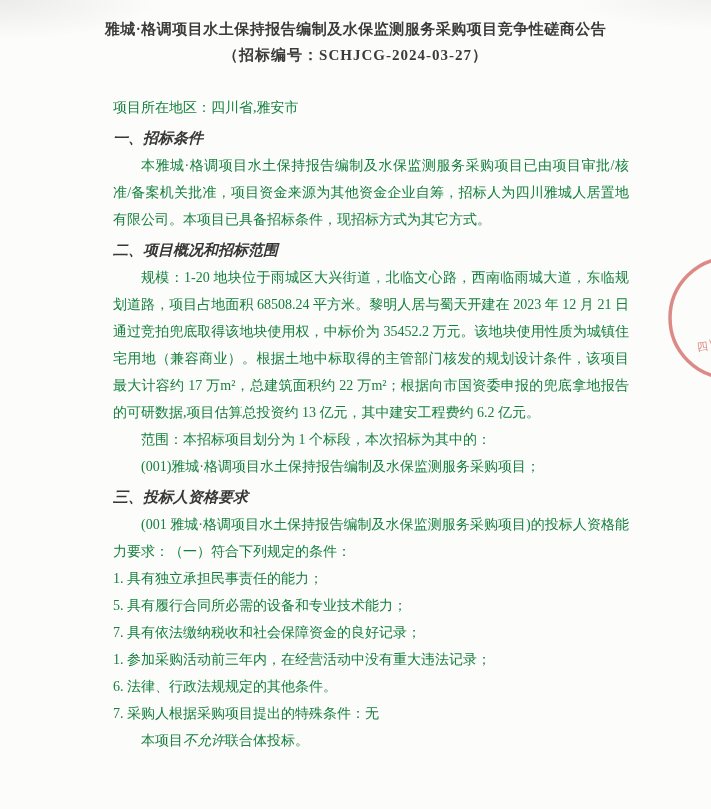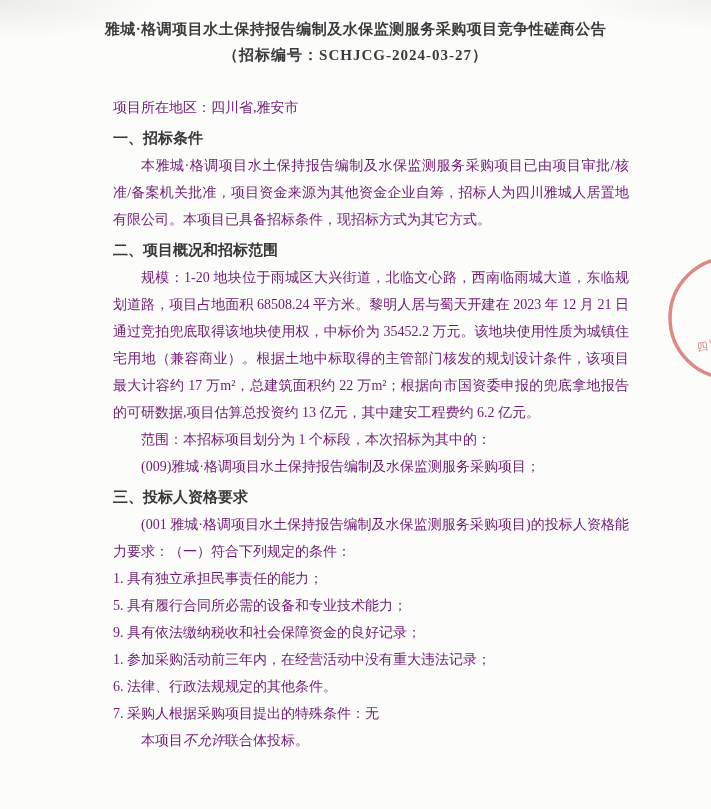--- a/index.html
+++ b/index.html
@@ -38,29 +38,30 @@
   h1.subtitle { margin-top: 4px; letter-spacing: 1px; }
   .content {
     width: 516px;
     margin: 28px 82px 0 113px;
   }
   p {
     margin: 0;
     font-size: 14px;
     line-height: 27px;
     text-align: justify;
-    color: #701a75;
+    color: #15803d;
   }
   p.indent { text-indent: 2em; }
   h2 {
     font-size: 15px;
     font-weight: bold;
     margin: 4px 0 0 0;
     line-height: 27px;
     color: #373737;
+    font-style: italic;
   }
   em { font-style: italic; }
   .seal {
     position: absolute;
     top: 238px;
     right: 0;
     opacity: 0.85;
   }
 </style>
 </head>
@@ -79,28 +80,28 @@
   <div class="content">
 
     <p>项目所在地区：四川省,雅安市</p>
 
     <h2>一、招标条件</h2>
     <p class="indent">本雅城·格调项目水土保持报告编制及水保监测服务采购项目已由项目审批/核准/备案机关批准，项目资金来源为其他资金企业自筹，招标人为四川雅城人居置地有限公司。本项目已具备招标条件，现招标方式为其它方式。</p>
 
     <h2>二、项目概况和招标范围</h2>
     <p class="indent">规模：1-20 地块位于雨城区大兴街道，北临文心路，西南临雨城大道，东临规划道路，项目占地面积 68508.24 平方米。黎明人居与蜀天开建在 2023 年 12 月 21 日通过竞拍兜底取得该地块使用权，中标价为 35452.2 万元。该地块使用性质为城镇住宅用地（兼容商业）。根据土地中标取得的主管部门核发的规划设计条件，该项目最大计容约 17 万m²，总建筑面积约 22 万m²；根据向市国资委申报的兜底拿地报告的可研数据,项目估算总投资约 13 亿元，其中建安工程费约 6.2 亿元。</p>
     <p class="indent">范围：本招标项目划分为 1 个标段，本次招标为其中的：</p>
-    <p class="indent">(009)雅城·格调项目水土保持报告编制及水保监测服务采购项目；</p>
+    <p class="indent">(001)雅城·格调项目水土保持报告编制及水保监测服务采购项目；</p>
 
     <h2>三、投标人资格要求</h2>
     <p class="indent">(001 雅城·格调项目水土保持报告编制及水保监测服务采购项目)的投标人资格能力要求：（一）符合下列规定的条件：</p>
 
     <p>1. 具有独立承担民事责任的能力；</p>
     <p>5. 具有履行合同所必需的设备和专业技术能力；</p>
-    <p>9. 具有依法缴纳税收和社会保障资金的良好记录；</p>
+    <p>7. 具有依法缴纳税收和社会保障资金的良好记录；</p>
     <p>1. 参加采购活动前三年内，在经营活动中没有重大违法记录；</p>
     <p>6. 法律、行政法规规定的其他条件。</p>
     <p>7. 采购人根据采购项目提出的特殊条件：无</p>
 
     <p class="indent"><span>本项目</span><em>不允许</em><span>联合体投标。</span></p>
 
   </div>
 
   <svg class="seal" width="49" height="140" viewBox="0 0 49 140">
     <defs>

